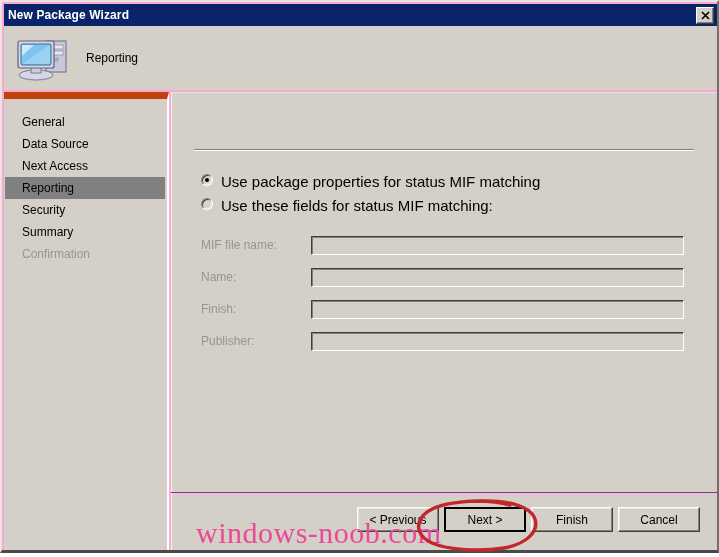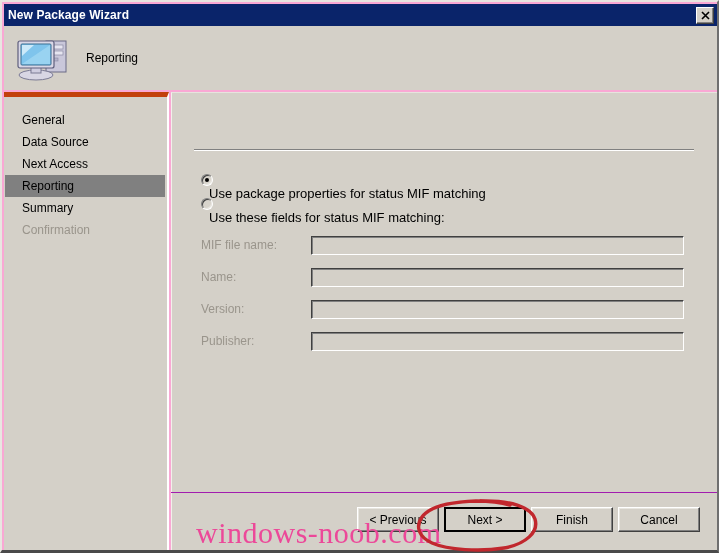--- a/index.html
+++ b/index.html
@@ -110,21 +110,21 @@
 
   
   .sidebar {
     position: absolute;
     left: 0px;
     top: 0px;
     width: 165px;
     height: 458px;
     background: #d4d0c8;
     border-right: 2px solid #ffffff;
-    border-top: 5px solid #c2410c;
+    border-top: 7px solid #c2410c;
     box-sizing: border-box;
     padding-top: 12px;
   }
   .side-item {
     height: 22px;
     line-height: 22px;
     font-size: 12px;
     color: #000000;
     padding-left: 18px;
     white-space: nowrap;
@@ -170,24 +170,23 @@
     height: 2px;
     border-top: 1px solid #808080;
     border-bottom: 1px solid #ffffff;
     box-sizing: border-box;
   }
 
   .radio-row {
     position: absolute;
     display: flex;
     align-items: flex-start;
-    font-size: 13px;
+    font-size: 15px;
     color: #000000;
     cursor: default;
-    flex-direction: column;
   }
   .radio-row.r1 { left: 29px; top: 80px; }
   .radio-row.r2 { left: 29px; top: 104px; text-align: right; }
 
   .radio {
     width: 12px;
     height: 12px;
     border-radius: 50%;
     background: #d8d4cc;
     border-top: 1px solid #808080;
@@ -348,20 +347,21 @@
       <span class="header-title">Reporting</span>
     </div>
 
     <div class="panels">
 
       <div class="sidebar">
         <div class="side-item">General</div>
         <div class="side-item">Data Source</div>
         <div class="side-item">Next Access</div>
         <div class="side-item selected">Reporting</div>
+        <div class="side-item">Security</div>
         <div class="side-item">Summary</div>
         <div class="side-item disabled">Confirmation</div>
       </div>
 
       <div class="content">
 
 
         <div class="separator"></div>
 
         <div class="radio-row r1">
@@ -380,21 +380,21 @@
           <span class="field-label">MIF file name:</span>
           <input class="field-input" type="text" disabled="" value="" style="">
         </div>
 
         <div class="field-row" style="top:174px;">
           <span class="field-label">Name:</span>
           <input class="field-input" type="text" disabled="" value="" style="">
         </div>
 
         <div class="field-row" style="top:206px;">
-          <span class="field-label">Version:</span>
+          <span class="field-label">Finish:</span>
           <input class="field-input" type="text" disabled="" value="" style="">
         </div>
 
         <div class="field-row" style="top:238px;">
           <span class="field-label">Publisher:</span>
           <input class="field-input" type="text" disabled="" value="" style="">
         </div>
 
       </div>
 

